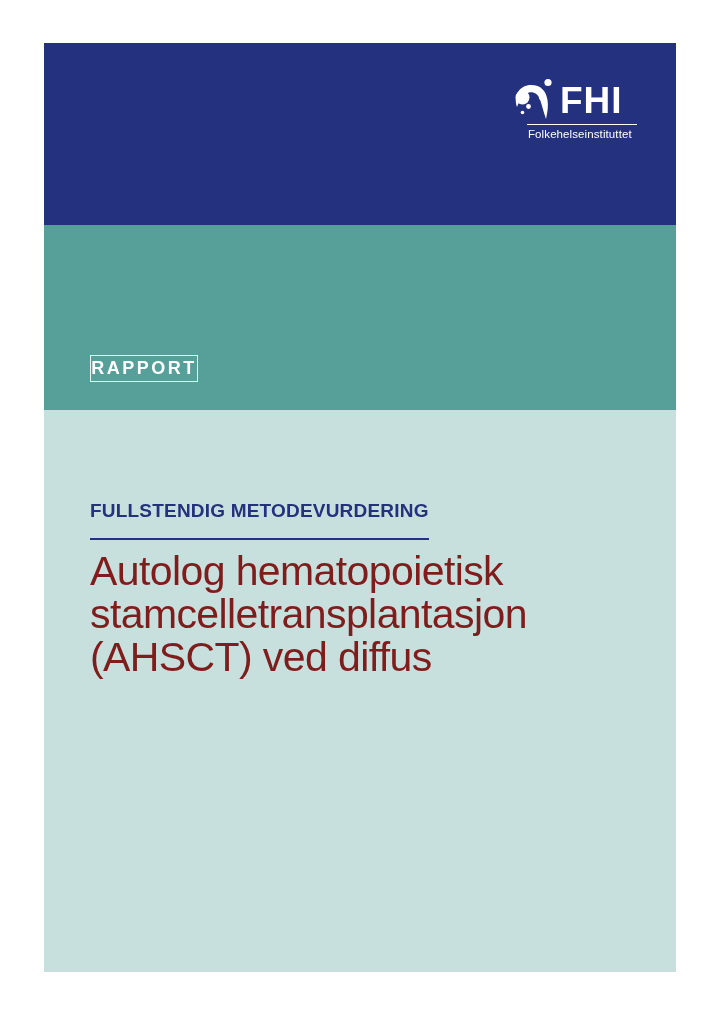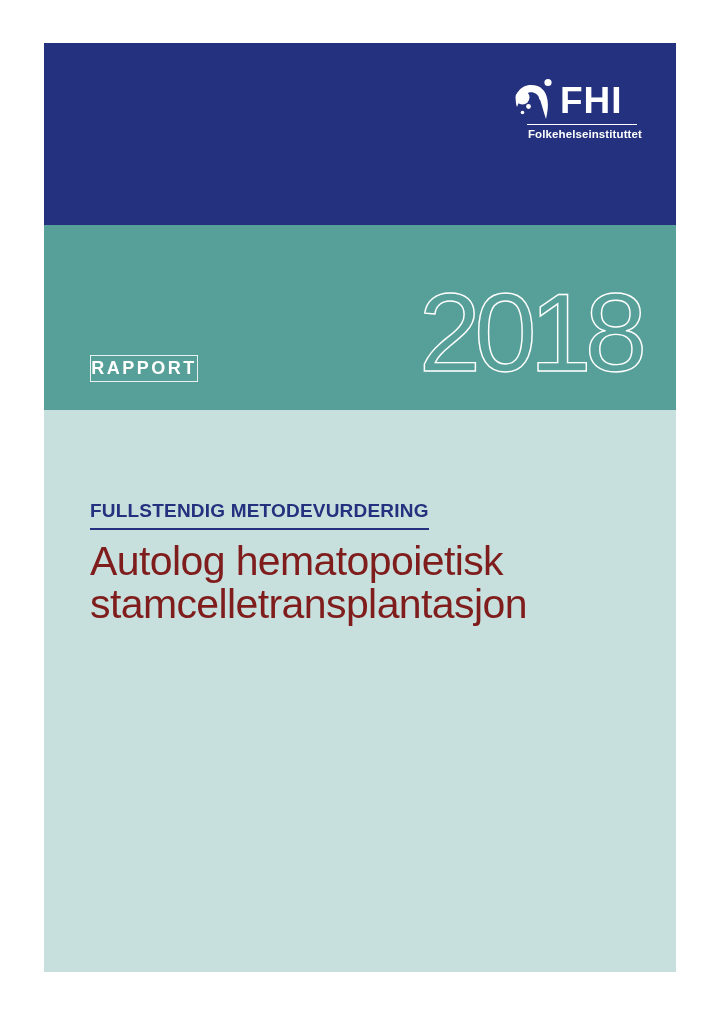--- a/index.html
+++ b/index.html
@@ -40,21 +40,21 @@
     letter-spacing: 1px; line-height: 1;
     color: #ffffff;
   }
   .logo-divider {
     position: absolute; left: 15px; top: 46px;
     width: 110px; height: 1px;
     background: #ffffff;
   }
   .logo-name {
     position: absolute; left: 16px; top: 50px;
-    font-size: 11.5px; font-weight: bold;
+    font-size: 11.5px; font-weight: normal;
     letter-spacing: 0.1px;
     color: #ffffff; white-space: nowrap;
   }
 
   
   .year {
     position: absolute; top: 52px; right: 36px;
     font-size: 112px; line-height: 1;
     font-weight: 100;
     letter-spacing: -7px;
@@ -78,21 +78,21 @@
   }
 
   
   .band-light { padding: 90px 40px 0 46px; }
   .kicker {
     display: inline-block;
     font-size: 19px; font-weight: bold;
     letter-spacing: 0.2px;
     color: #24317E;
     border-bottom: 2px solid #24317E;
-    padding-bottom: 6px;
+    padding-bottom: 16px;
   }
   .title {
     margin-top: 10px;
     font-size: 41px;
     font-weight: 400;
     line-height: 1.05;
     letter-spacing: -0.6px;
     color: #7f1d1d;
   }
 </style>
@@ -113,26 +113,26 @@
           <circle fill="#ffffff" cx="16.5" cy="28.5" r="2.4"></circle>
           <circle fill="#ffffff" cx="10.5" cy="34.5" r="1.8"></circle>
         </svg>
         <div class="logo-acronym">FHI</div>
         <div class="logo-divider"></div>
         <div class="logo-name">Folkehelseinstituttet</div>
       </div>
     </div>
 
     <div class="band band-teal">
-      <div class="year">2018</div>
       <div class="badge">RAPPORT</div>
     </div>
 
     <div class="band band-light">
       <span class="kicker">FULLSTENDIG METODEVURDERING</span>
       <h1 class="title">
         <div>Autolog hematopoietisk</div>
         <div>stamcelletransplantasjon</div>
+        <div>(AHSCT) ved diffus</div>
       </h1>
     </div>
 
   </div>
 </div>
 
 </body></html>

